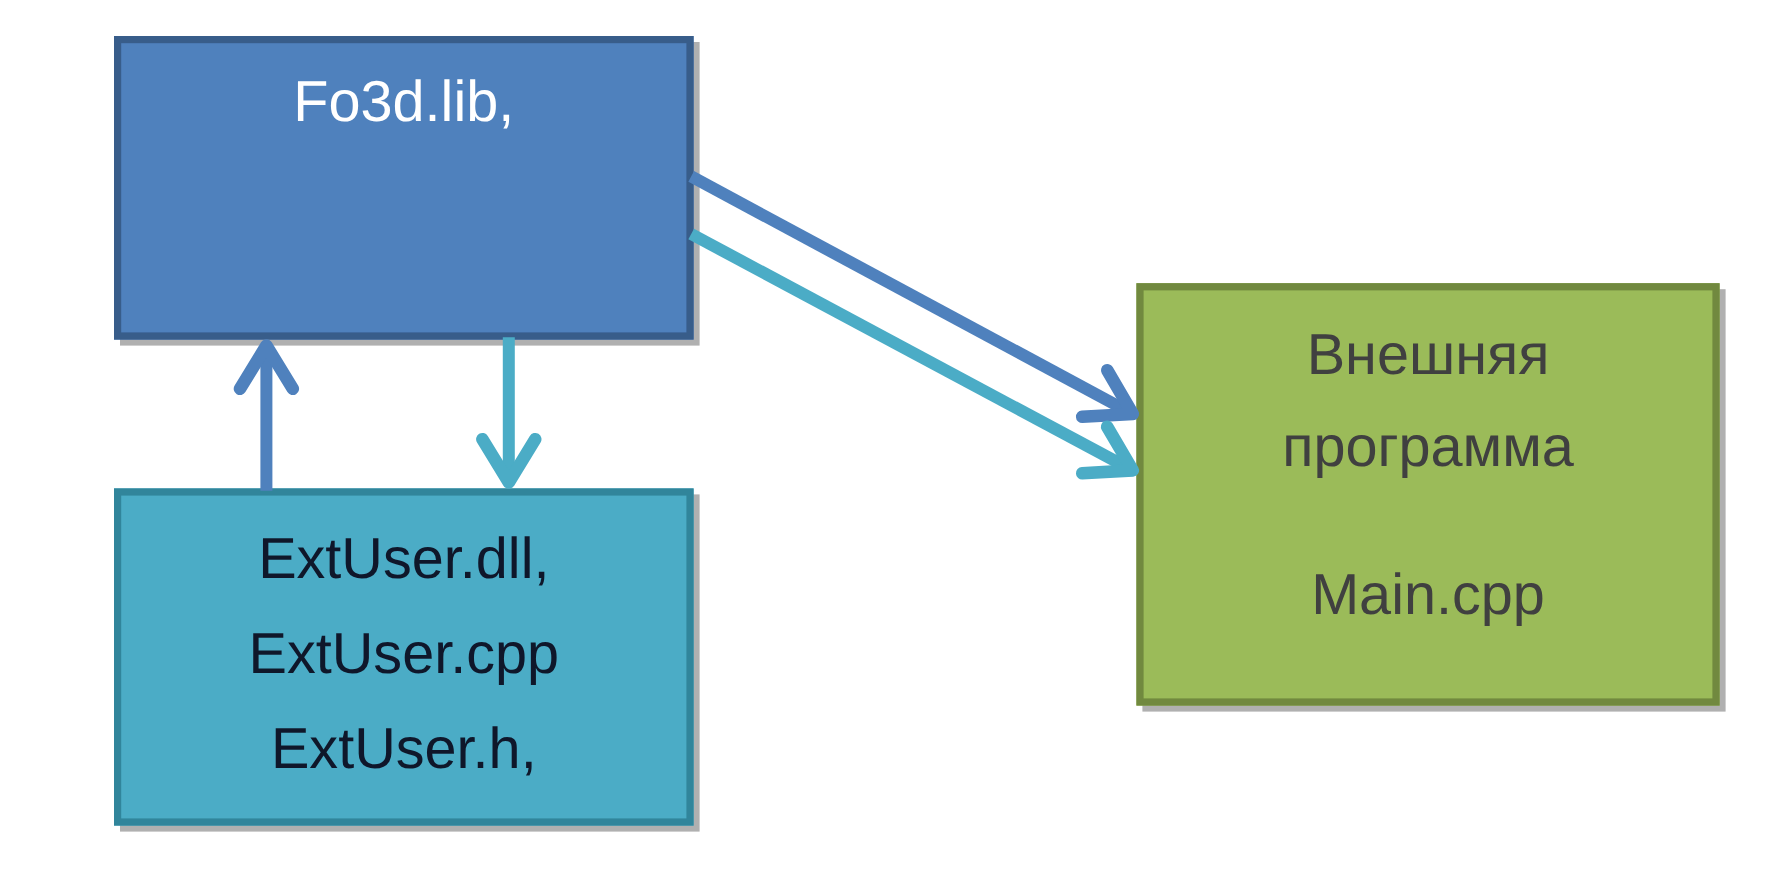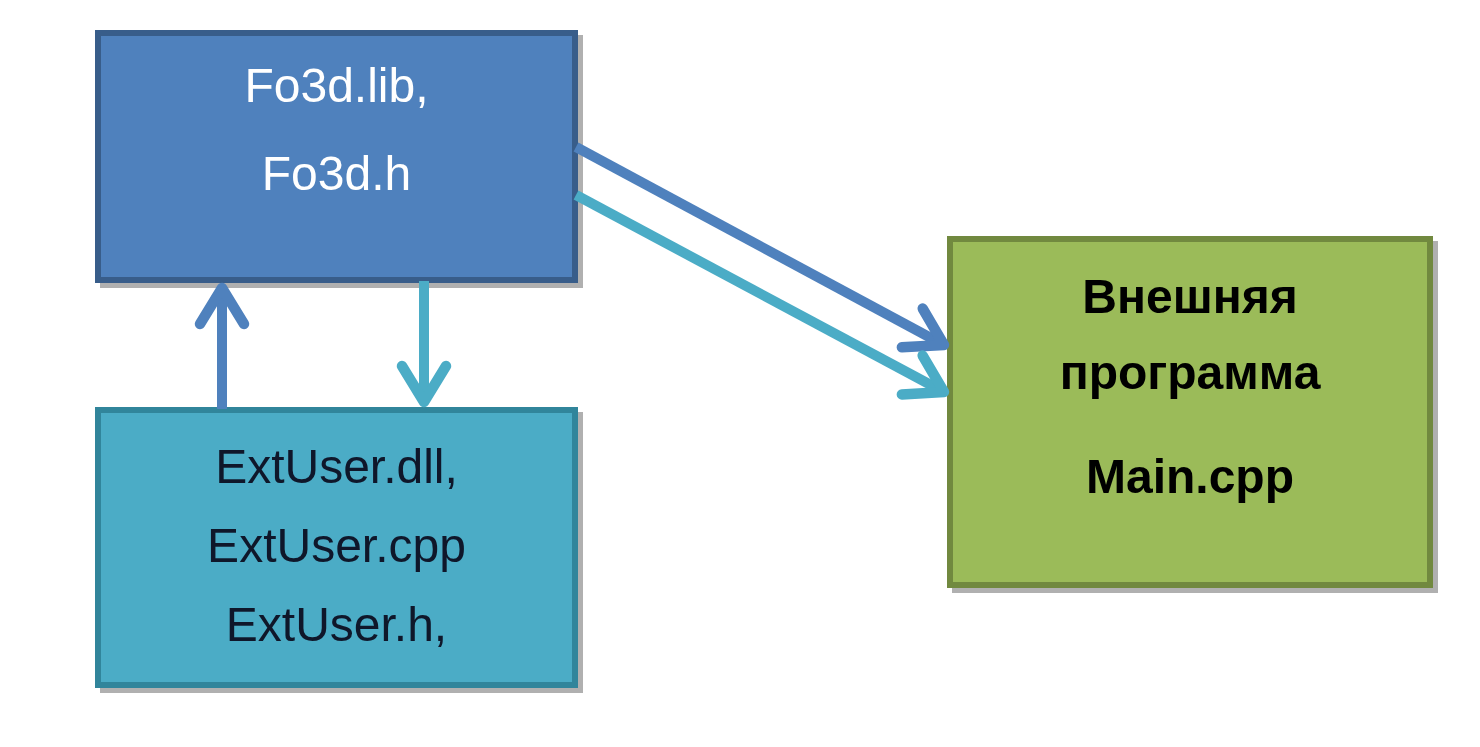--- a/index.html
+++ b/index.html
@@ -38,44 +38,43 @@
     width: 483px; height: 281px;
     padding-top: 24px;
     row-gap: 19px;
   }
   .box-main {
     left: 947px; top: 236px;
     width: 486px; height: 352px;
     padding-top: 25px;
     row-gap: 16px;
   }
-  .box-main .line-last { margin-top: 28px; }
+  .box-main .line-last { margin-top: 48px; }
   .arrows-layer {
     position: absolute;
     left: 0; top: 0;
     width: 1480px; height: 747px;
   }
 </style>
 </head>
 <body>
 
 <div class="canvas" style="background-color: rgb(255, 255, 255);">
 
   <div class="node box-fo3d" style="background-color: rgb(79, 129, 189); border-color: rgb(56, 93, 138); color: rgb(255, 255, 255);">
     <span class="line">Fo3d.lib,</span>
-    <span class="line">Fo3d.h</span>
   </div>
 
   <div class="node box-extuser" style="background-color: rgb(75, 172, 198); border-color: rgb(49, 133, 155); color: #0f172a;">
     <span class="line">ExtUser.dll,</span>
     <span class="line">ExtUser.cpp</span>
     <span class="line">ExtUser.h,</span>
   </div>
 
-  <div class="node box-main" style="background-color: rgb(155, 187, 89); border-color: rgb(113, 137, 63); color: #000000; font-weight: bold;">
+  <div class="node box-main" style="background-color: rgb(155, 187, 89); border-color: rgb(113, 137, 63); color: #404040;">
     <span class="line">Внешняя</span>
     <span class="line">программа</span>
     <span class="line line-last">Main.cpp</span>
   </div>
 
   <svg class="arrows-layer" width="1480" height="747" viewBox="0 0 1480 747">
     <defs>
       <marker id="head-blue" viewBox="0 0 6 6" refX="4.6" refY="3" markerWidth="6" markerHeight="6" orient="auto" markerUnits="strokeWidth">
         <path d="M1,0.8 L4.6,3 L1,5.2" fill="none" stroke-width="1.05" stroke-linecap="round" stroke-linejoin="round" stroke="#4F81BD"></path>
       </marker>

